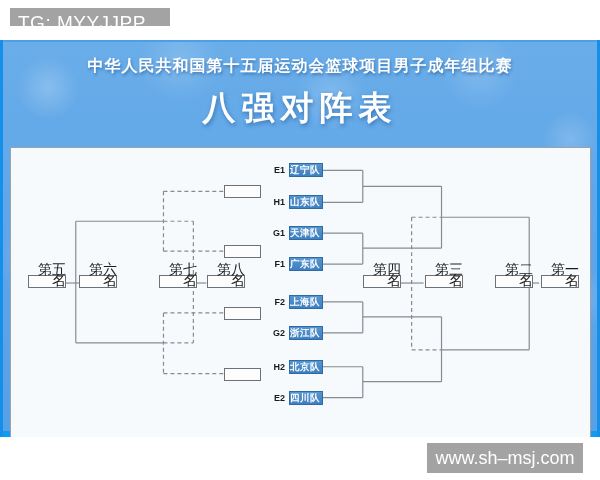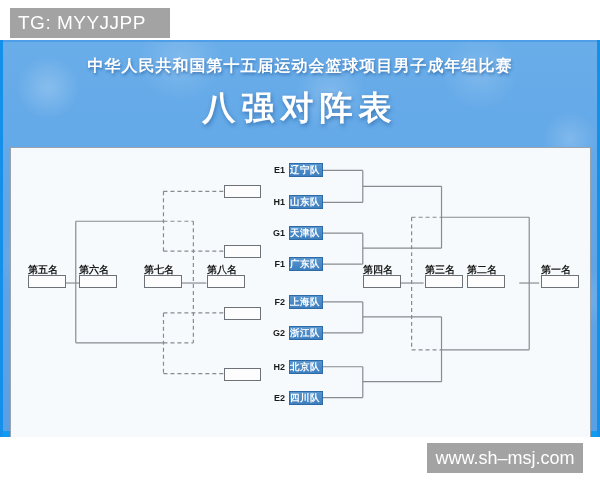--- a/index.html
+++ b/index.html
@@ -4,21 +4,21 @@
 <style>
   html,body{margin:0;padding:0;}
   body{
     width:600px;height:480px;position:relative;overflow:hidden;
     background:#ffffff;
     font-family:"Liberation Sans", sans-serif;
   }
   
   .top-strip{position:absolute;left:0;top:0;width:600px;height:40px;background:#ffffff;}
   .wm-top{
-    position:absolute;left:10px;top:8px;width:160px;height:30px;
+    position:absolute;left:10px;top:8px;width:160px;height:18px;
     background:#a3a3a3;color:#ffffff;font-size:19px;line-height:30px;
     padding-left:8px;box-sizing:border-box;letter-spacing:0.5px;
   }
   
   .stage{
     position:absolute;left:0;top:40px;width:600px;height:397px;
     background:
       radial-gradient(circle 45px at 8% 12%, rgba(255,255,255,0.22), transparent 70%),
       radial-gradient(circle 60px at 30% 5%, rgba(255,255,255,0.16), transparent 70%),
       radial-gradient(circle 50px at 55% 14%, rgba(255,255,255,0.18), transparent 70%),
@@ -56,21 +56,21 @@
   .team-box{
     position:absolute;left:278px;top:0;width:34px;height:14px;
     background:linear-gradient(180deg,#5795cf,#3e7fc0);
     border:1px solid #2e6aa6;box-sizing:border-box;
     color:#ffffff;font-size:9.5px;font-weight:bold;line-height:12px;text-align:left;
     letter-spacing:0.5px;
   }
   
   .place{position:absolute;top:116px;width:38px;}
   .place-label{
-    text-align:left;font-size:10px;font-weight:bold;color:#1a1a1a;height:11px;line-height:11px;
+    text-align:right;font-size:14px;font-weight:normal;color:#1a1a1a;height:11px;line-height:11px;
   }
   .place-box{height:13px;background:#fdfdfd;border:1px solid #6d7278;box-sizing:border-box;}
   
   .slot{
     position:absolute;left:213px;width:37px;height:13px;
     background:#fdfdfd;border:1px solid #6d7278;box-sizing:border-box;
   }
   
   .bottom-strip{position:absolute;left:0;top:437px;width:600px;height:43px;background:#ffffff;}
   .wm-bottom{
@@ -185,37 +185,37 @@
     </div>
 
     <div class="place" style="left:17px">
       <div class="place-label">第五名</div>
       <div class="place-box"></div>
     </div>
     <div class="place" style="left:68px">
       <div class="place-label">第六名</div>
       <div class="place-box"></div>
     </div>
-    <div class="place" style="left:133px">
+    <div class="place" style="left:148px">
       <div class="place-label">第七名</div>
       <div class="place-box"></div>
     </div>
     <div class="place" style="left:196px">
       <div class="place-label">第八名</div>
       <div class="place-box"></div>
     </div>
     <div class="place" style="left:352px">
       <div class="place-label">第四名</div>
       <div class="place-box"></div>
     </div>
     <div class="place" style="left:414px">
       <div class="place-label">第三名</div>
       <div class="place-box"></div>
     </div>
-    <div class="place" style="left:456px">
+    <div class="place" style="left:484px">
       <div class="place-label">第二名</div>
       <div class="place-box"></div>
     </div>
     <div class="place" style="left:530px">
       <div class="place-label">第一名</div>
       <div class="place-box"></div>
     </div>
 
     <div class="slot" style="top:37px"></div>
     <div class="slot" style="top:97px"></div>

